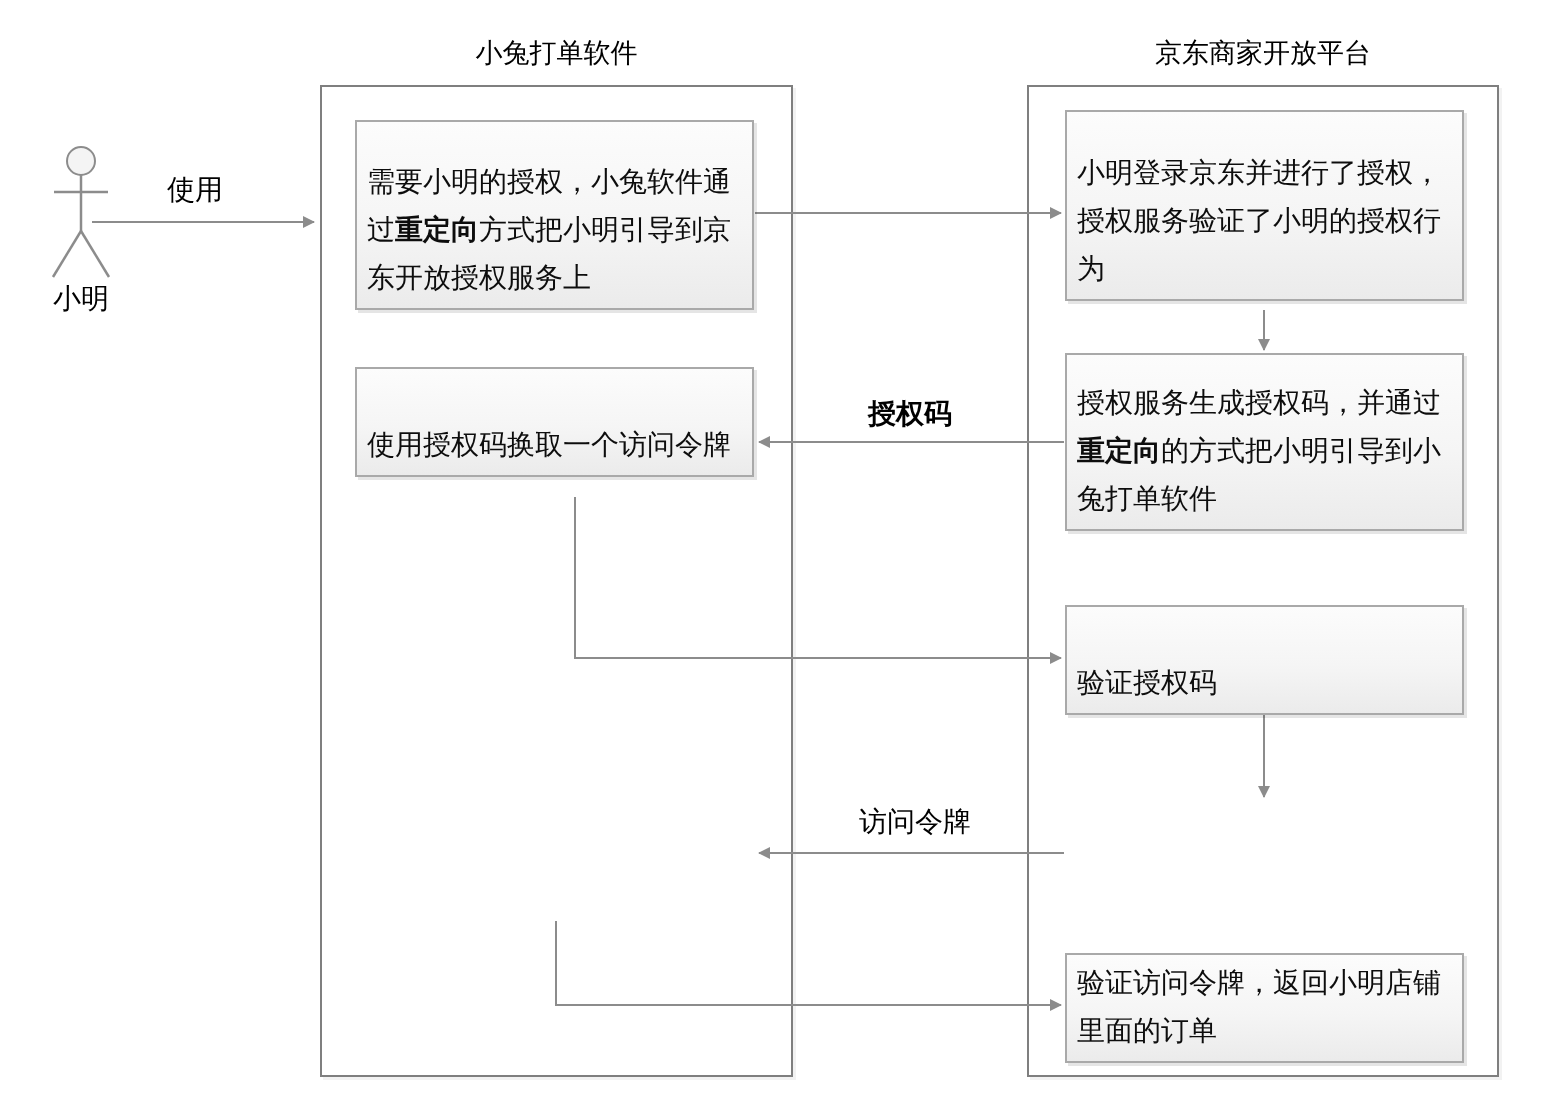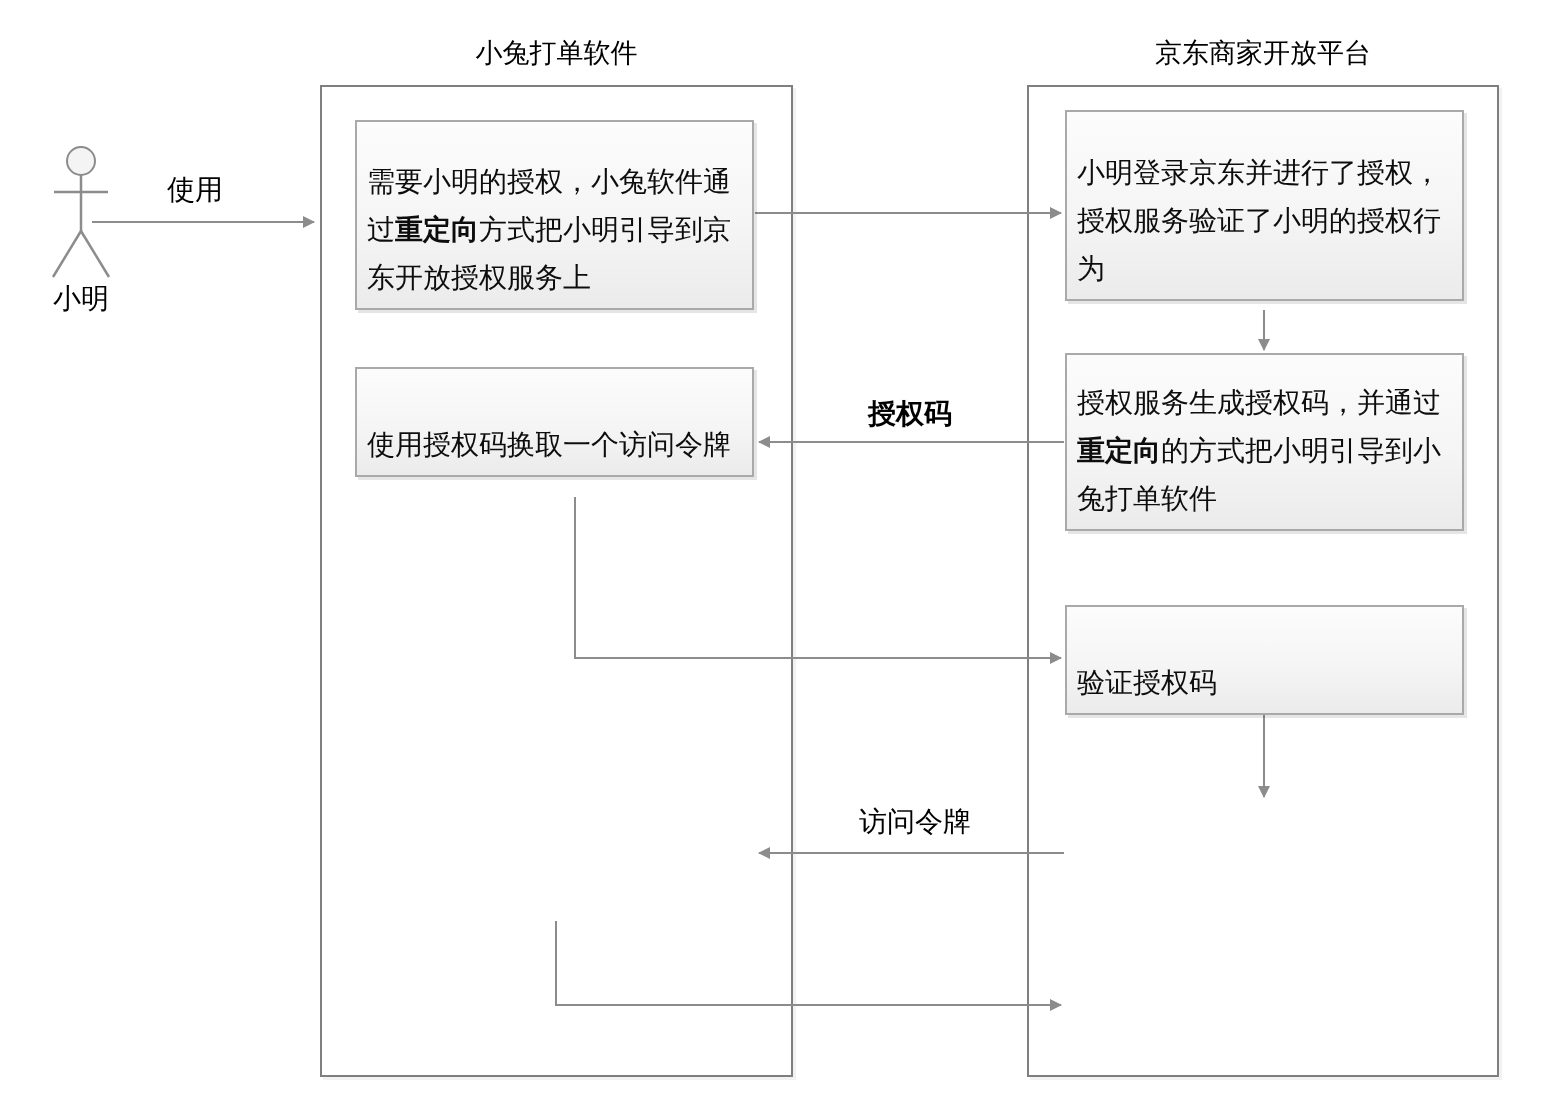--- a/index.html
+++ b/index.html
@@ -156,14 +156,17 @@
     <div class="node-text">
       <span>授权服务生成授权码，并通过</span><b>重定向</b><span>的方式把小明引导到小兔打单软件</span>
     </div>
   </div>
 
   <div class="node" style="left:1065px; top:605px; width:399px; height:110px;">
     <div class="node-text">验证授权码</div>
   </div>
 
 
+  <div class="node" style="left:1065px; top:953px; width:399px; height:110px;">
+    <div class="node-text">验证访问令牌，返回小明店铺里面的订单</div>
+  </div>
 
 </div>
 
 </body></html>

